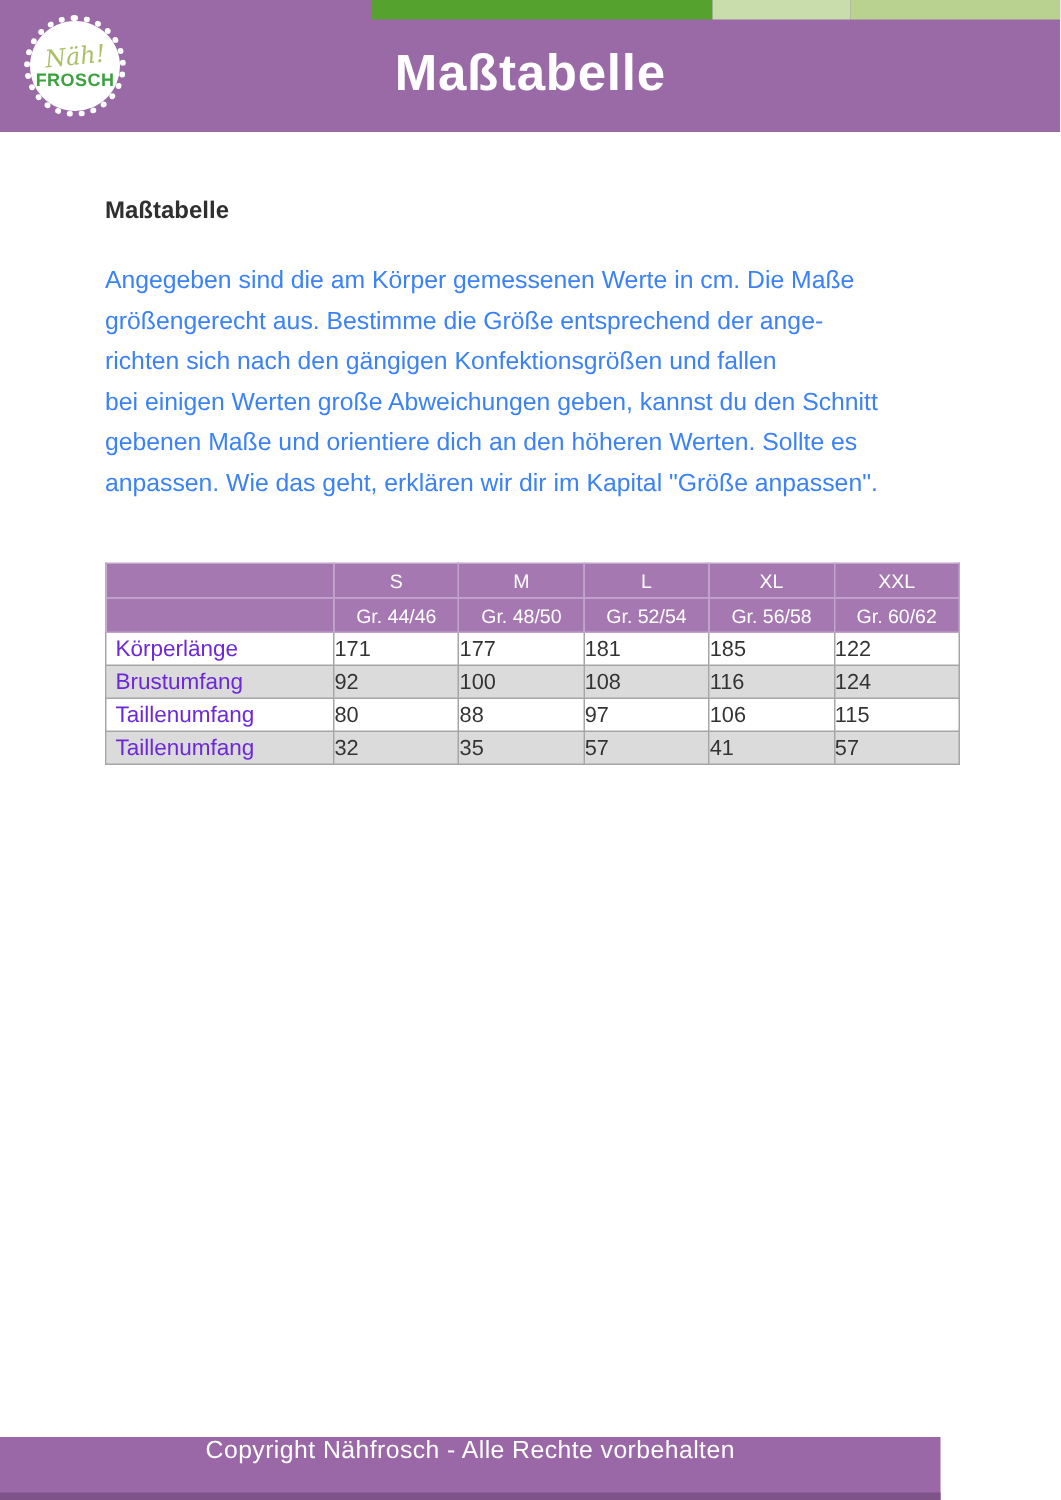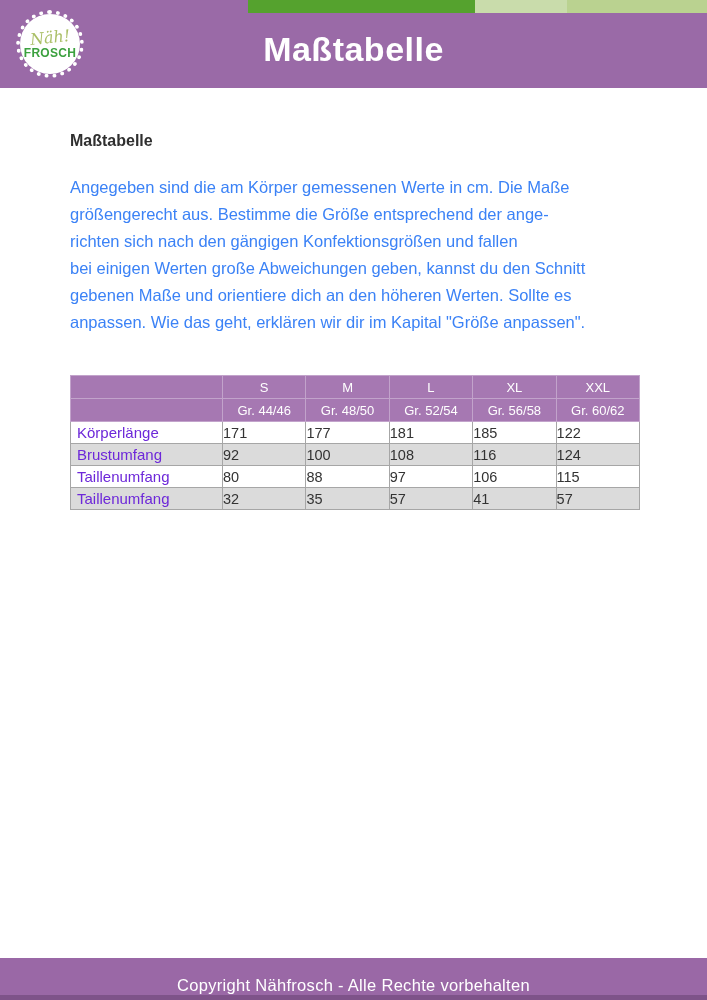--- a/index.html
+++ b/index.html
@@ -121,25 +121,25 @@
     font-size: 15px;
     color: #6d28d9;
   }
   .size-table tbody tr:nth-child(even) { background: #dbdbdb; }
   .size-table tbody tr:nth-child(odd)  { background: #ffffff; }
 
   
   .footer {
     position: absolute;
     left: 0; bottom: 0;
-    width: 707px; height: 37px;
+    width: 627px; height: 37px;
     background: #9a68a6;
     border-bottom: 5px solid #7e5389;
     display: flex;
-    align-items: flex-end;
+    align-items: flex-start;
     justify-content: center;
   }
   .footer-text {
     color: #ffffff;
     font-size: 16.5px;
     letter-spacing: 0.3px;
   }
 </style>
 </head>
 <body>

